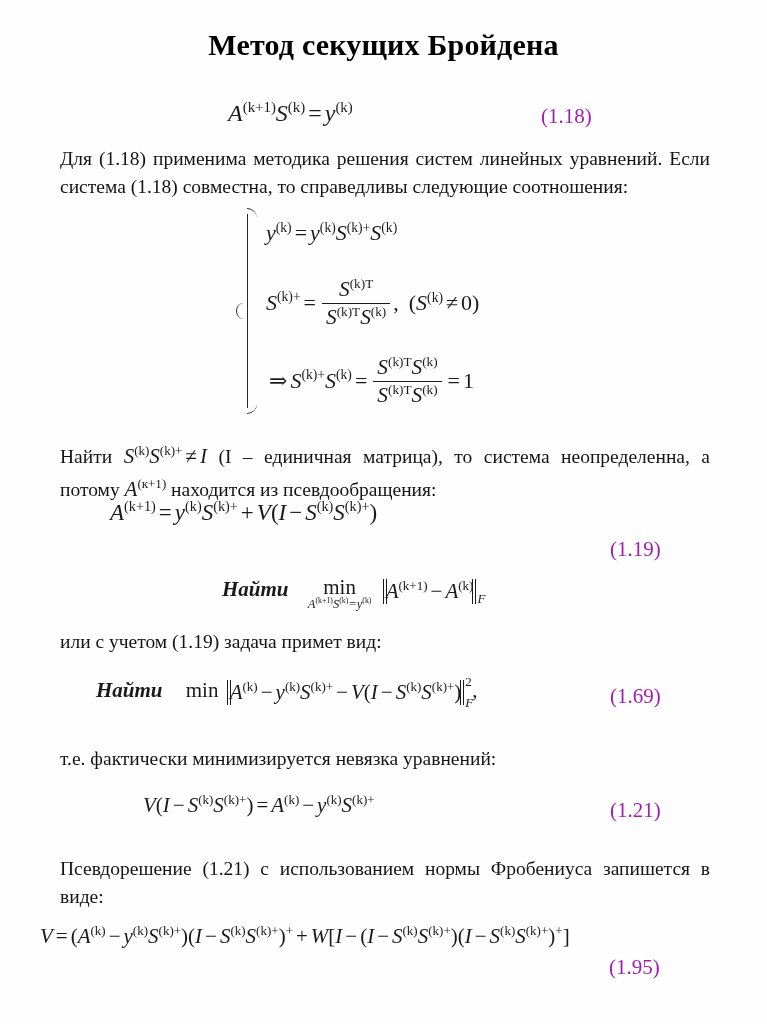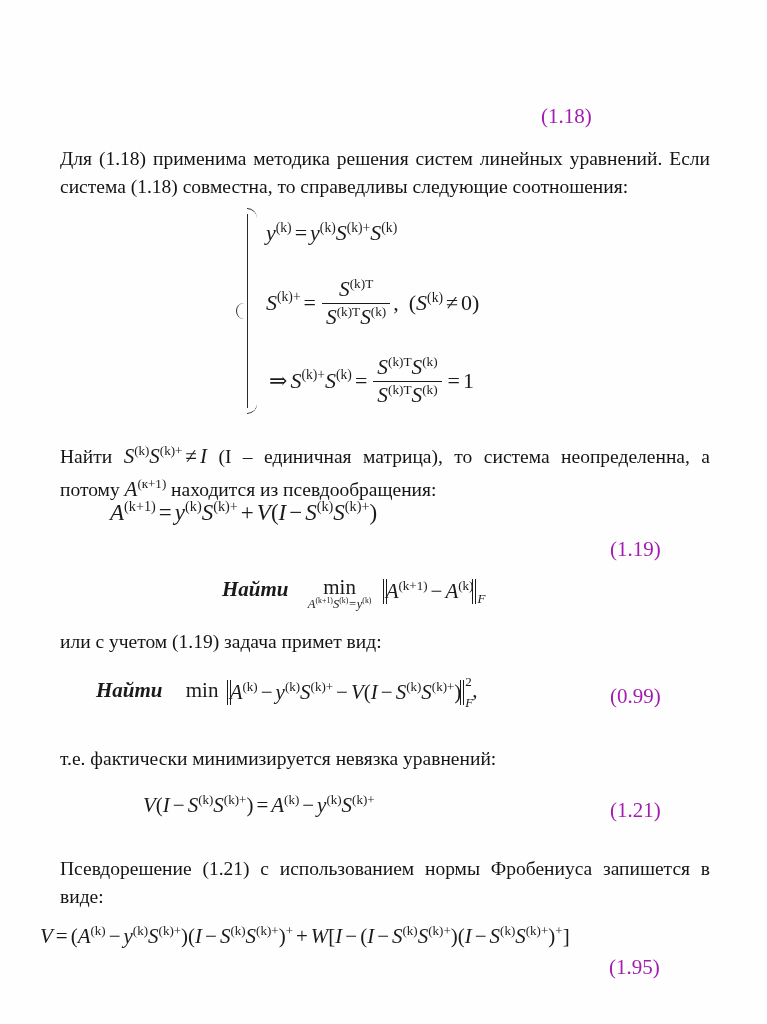--- a/index.html
+++ b/index.html
@@ -223,21 +223,25 @@
     display: inline-block;
     font-style: normal;
     padding-left: 10px;
   }
 </style>
 </head>
 <body>
 
 <div class="page">
 
-
+  <div class="doc-title">Метод секущих Бройдена</div>
+
+  <div class="eq math" style="left:228px; top:100px; font-size:24px;">
+    <span>A</span><sup class="sp">(k+1)</sup><span>S</span><sup class="sp">(k)</sup><span class="op">=</span><span>y</span><sup class="sp">(k)</sup>
+  </div>
   <div class="eqno" style="left:541px; top:104px;">(1.18)</div>
 
   <div class="para" style="top:145px;">Для (1.18) применима методика решения систем линейных уравнений. Если система (1.18) совместна, то справедливы следующие соотношения:</div>
 
   <div class="brace-block">
 
     <div class="brace">
       <div class="stem"></div>
       <div class="arc-tr"></div>
       <div class="arc-br"></div>
@@ -279,21 +283,21 @@
     <span class="norm-wrap" style="margin-left:6px;"><span class="norm"><span>A</span><sup class="sp">(k+1)</sup><span class="op">−</span><span>A</span><sup class="sp">(k)</sup></span><span class="norm-sub">F</span></span>
   </div>
 
   <div class="para nojust" style="top:628px;">или с учетом (1.19) задача примет вид:</div>
 
   <div class="eq math" style="left:96px; top:678px; font-size:21px;">
     <span style="font-style:italic; font-weight:600;">Найти</span>
     <span class="up" style="margin-left:18px;">min</span>
     <span class="norm-wrap" style="margin-left:3px;"><span class="norm"><span>A</span><sup class="sp">(k)</sup><span class="op">−</span><span>y</span><sup class="sp">(k)</sup><span>S</span><sup class="sp">(k)+</sup><span class="op">−</span><span>V</span><span class="up">(</span><span>I</span><span class="op">−</span><span>S</span><sup class="sp">(k)</sup><span>S</span><sup class="sp">(k)+</sup><span class="up">)</span></span><span class="norm-sup-sub"><span class="s-top">2</span><span class="s-bot">F</span></span></span><span class="up">,</span>
   </div>
-  <div class="eqno" style="left:610px; top:684px;">(0.99)</div>
+  <div class="eqno" style="left:610px; top:684px;">(1.69)</div>
 
   <div class="para nojust" style="top:745px;">т.е. фактически минимизируется невязка уравнений:</div>
 
   <div class="eq math" style="left:143px; top:793px; font-size:21px;">
     <span>V</span><span class="up">(</span><span>I</span><span class="op">−</span><span>S</span><sup class="sp">(k)</sup><span>S</span><sup class="sp">(k)+</sup><span class="up">)</span><span class="op">=</span><span>A</span><sup class="sp">(k)</sup><span class="op">−</span><span>y</span><sup class="sp">(k)</sup><span>S</span><sup class="sp">(k)+</sup>
   </div>
   <div class="eqno" style="left:610px; top:798px;">(1.21)</div>
 
   <div class="para" style="top:855px;">Псевдорешение (1.21) с использованием нормы Фробениуса запишется в виде:</div>
 

